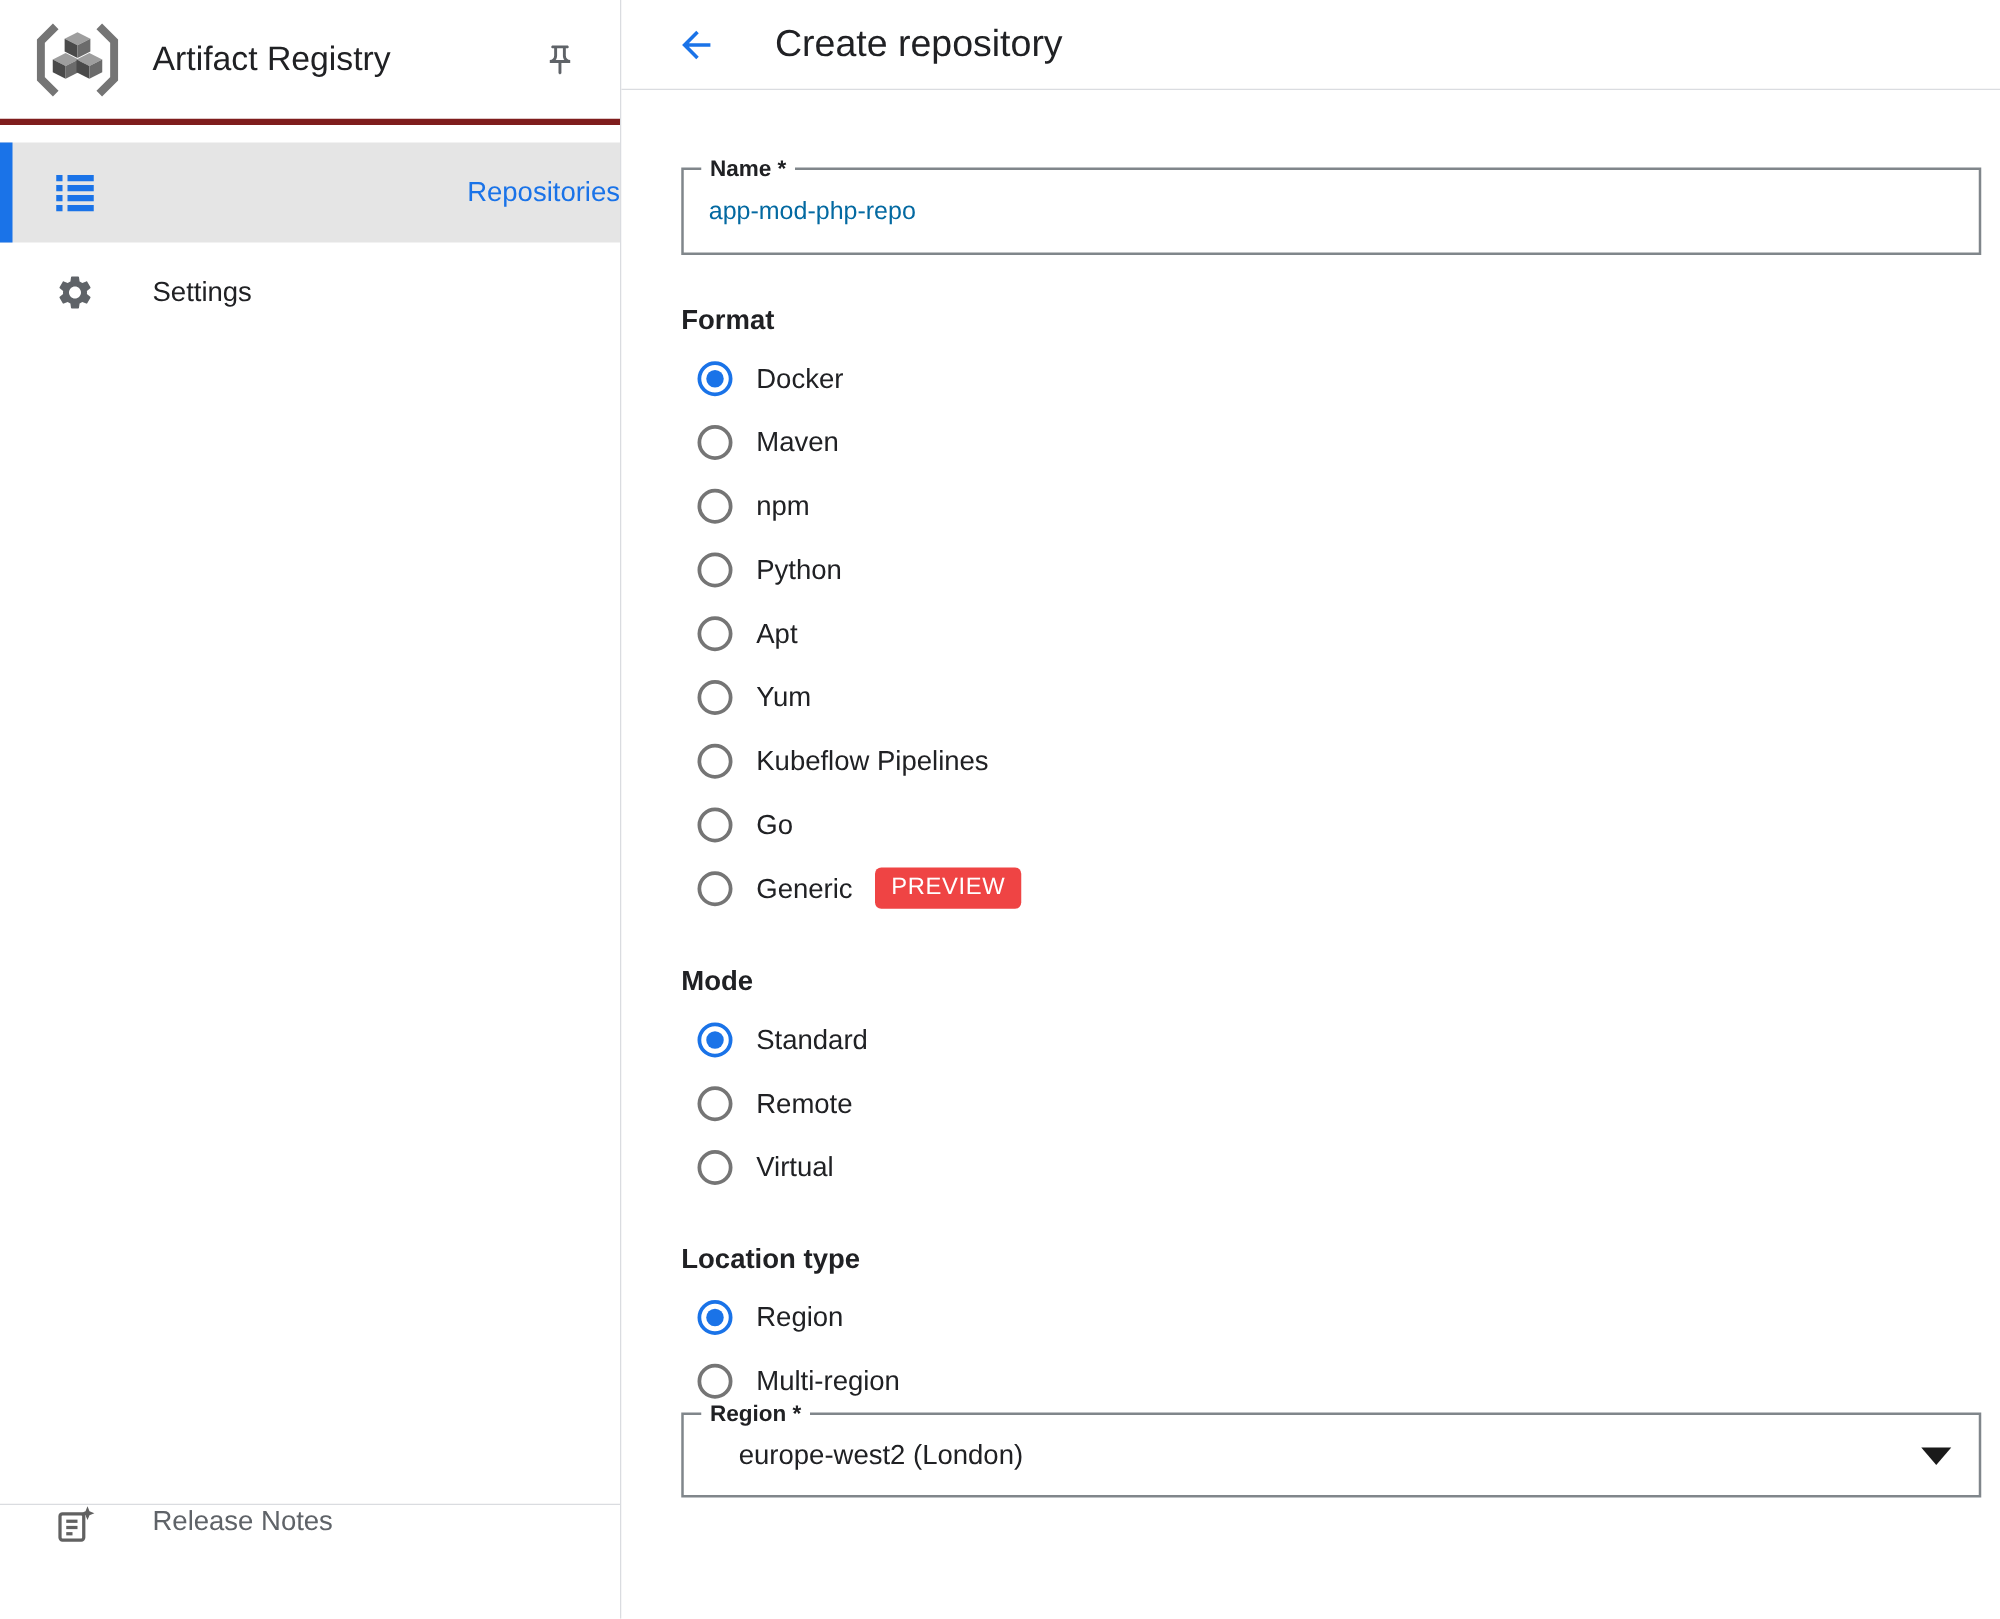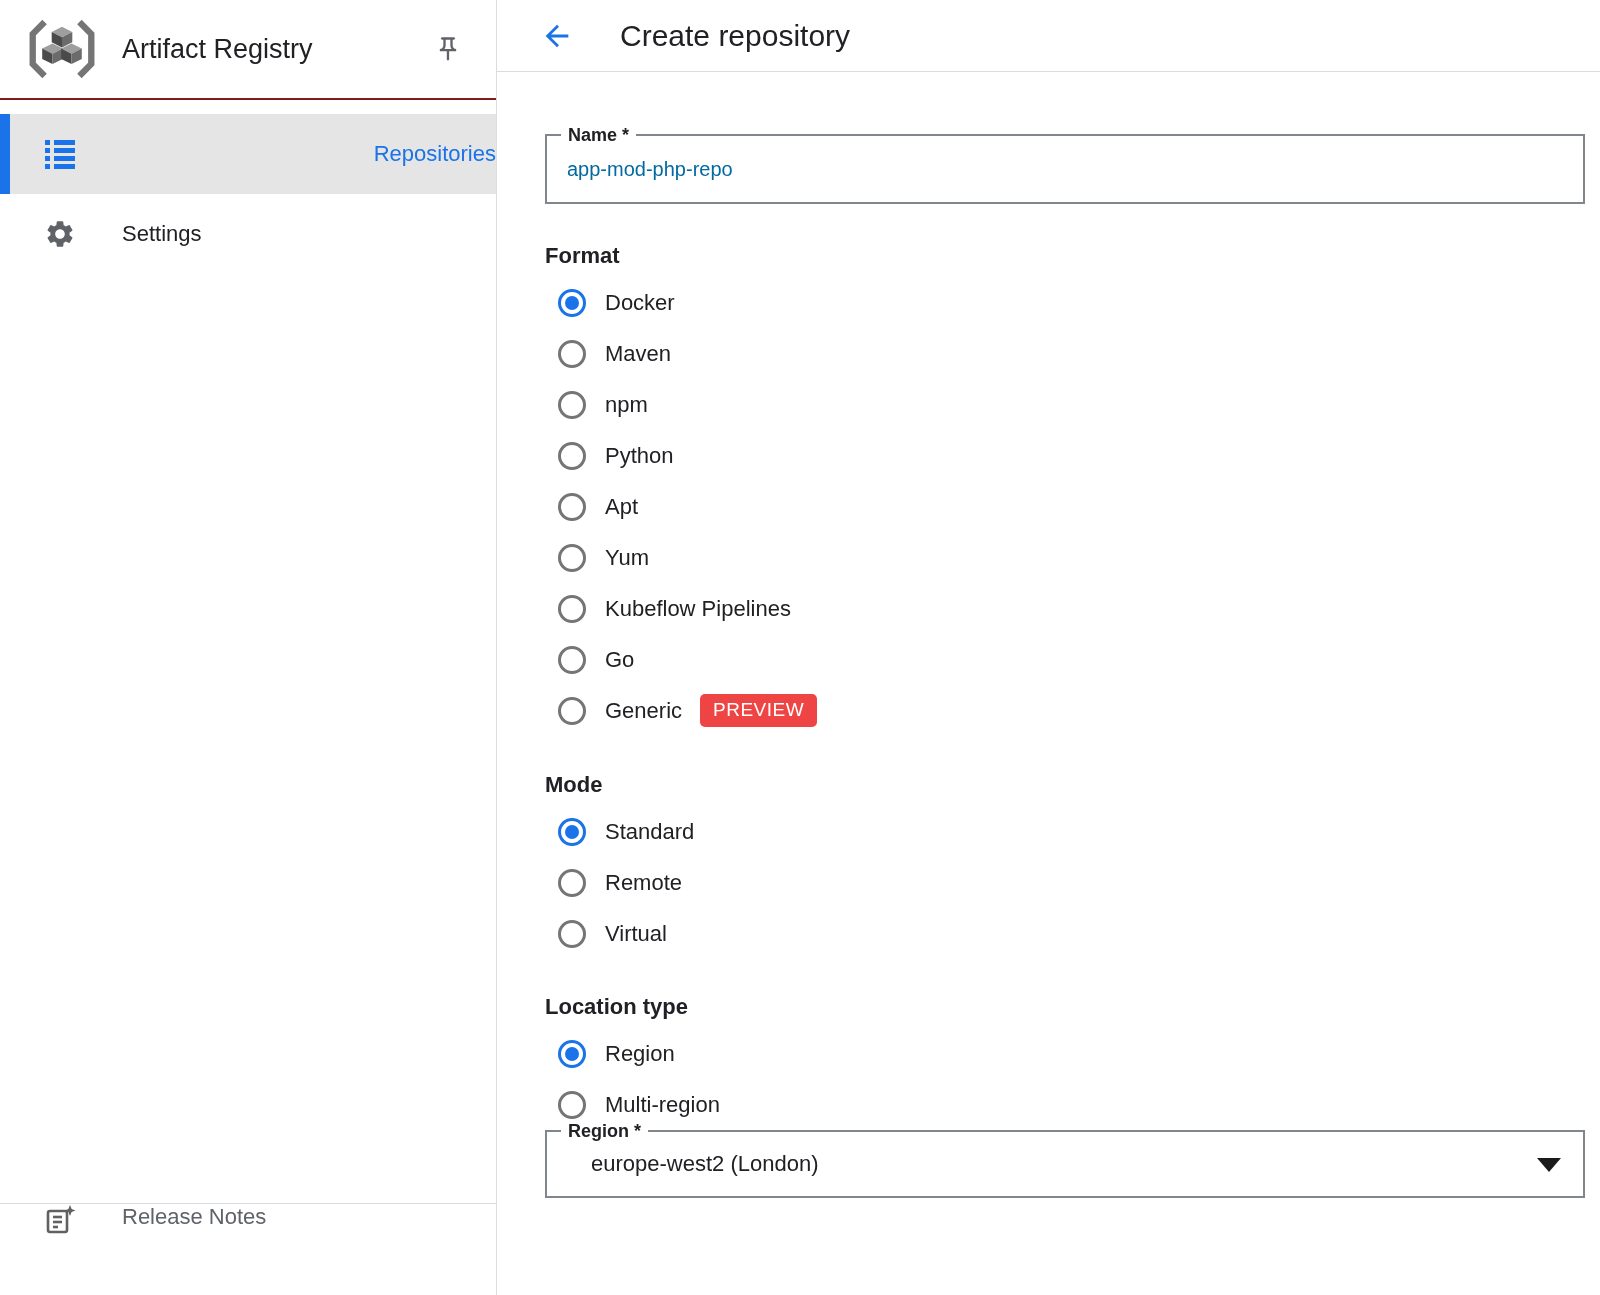--- a/index.html
+++ b/index.html
@@ -7,21 +7,21 @@
   body {
     width: 1600px; height: 1295px;
     font-family: "Liberation Sans", sans-serif;
     color: #202124; background: #fff;
     overflow: hidden;
   }
   .app { display: flex; width: 1600px; height: 1295px; }
 
   
   .sidebar { width: 497px; flex-shrink: 0; border-right: 1px solid #dadce0; position: relative; background:#fff; }
-  .sidebar-header { height: 100px; border-bottom: 2px solid #7f1d1d; display: flex; align-items: center; padding-left: 24px; }
+  .sidebar-header { height: 100px; border-bottom: 5px solid #7f1d1d; display: flex; align-items: center; padding-left: 24px; }
   .logo { width: 76px; height: 64px; flex-shrink: 0; }
   .sidebar-title { font-size: 27px; margin-left: 22px; color: #202124; white-space: nowrap; }
   .pin-btn { margin-left: auto; margin-right: 34px; width: 28px; height: 28px; cursor: pointer; color:#5f6368; }
   .nav { margin-top: 14px; }
   .sidebar-item { height: 80px; display: flex; align-items: center; position: relative; cursor: pointer; font-size: 22px; color: #202124; }
   .sidebar-item .item-icon { width: 32px; height: 32px; margin-left: 44px; flex-shrink: 0; }
   .sidebar-item .item-label { margin-left: 46px; }
   .sidebar-item.selected { background: #e5e5e5; color: #1a73e8; justify-content: space-between; }
   .sidebar-item.selected .selected-bar { position: absolute; left: 0; top: 0; width: 10px; height: 100%; background: #1a73e8; }
   .sidebar-footer { position: absolute; left: 0; right: 0; bottom: 0; height: 92px; border-top: 1px solid #dadce0; display: flex; align-items: flex-start; cursor: pointer; color: #5f6368; font-size: 22px; }

